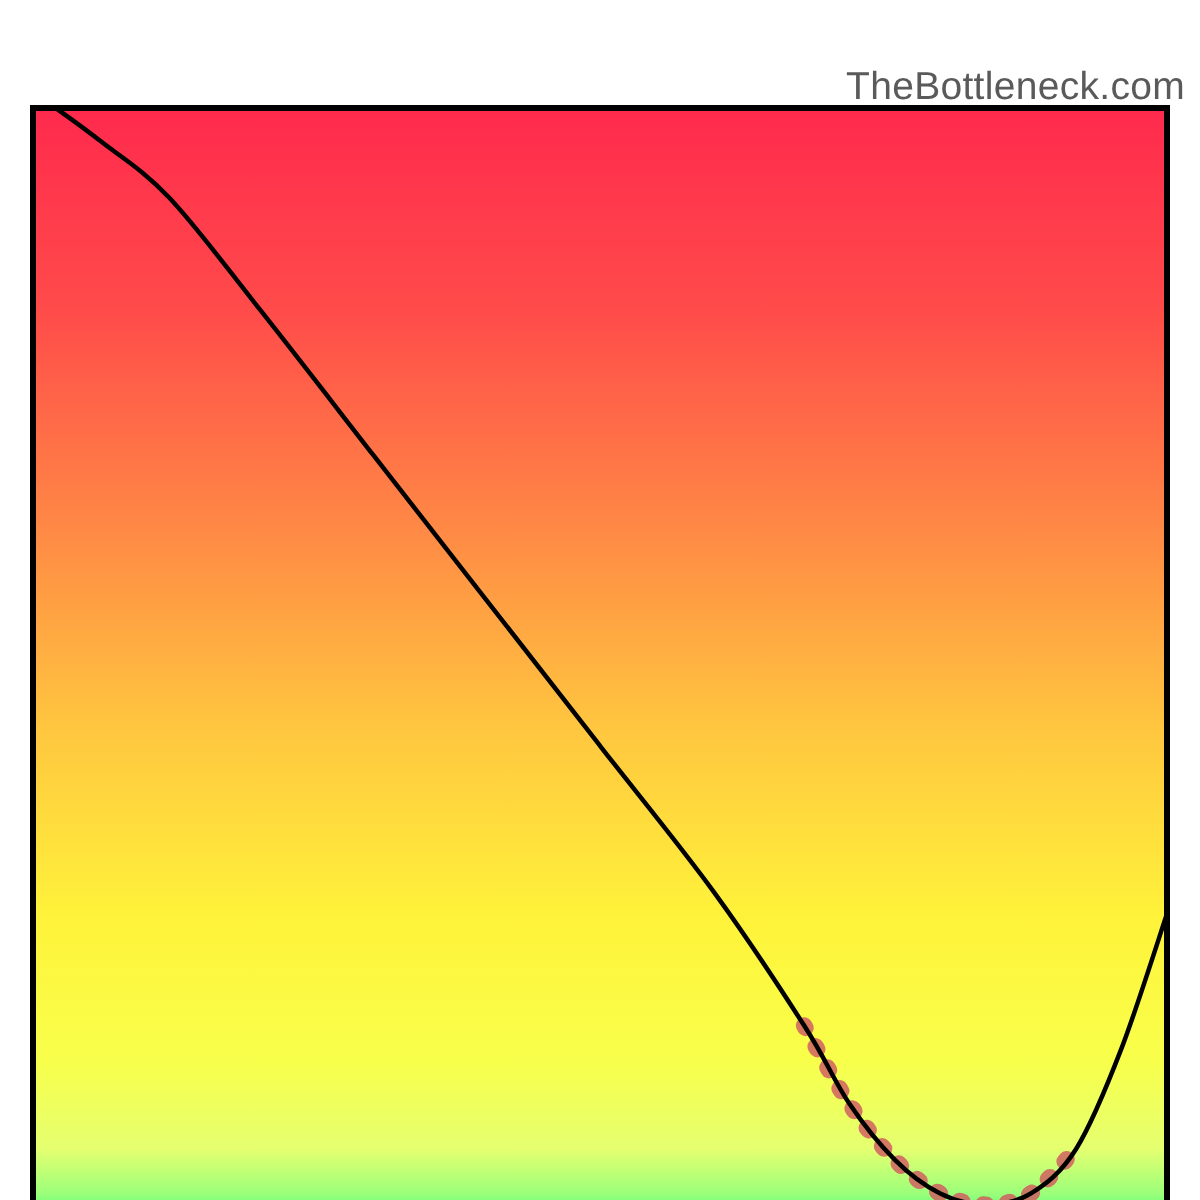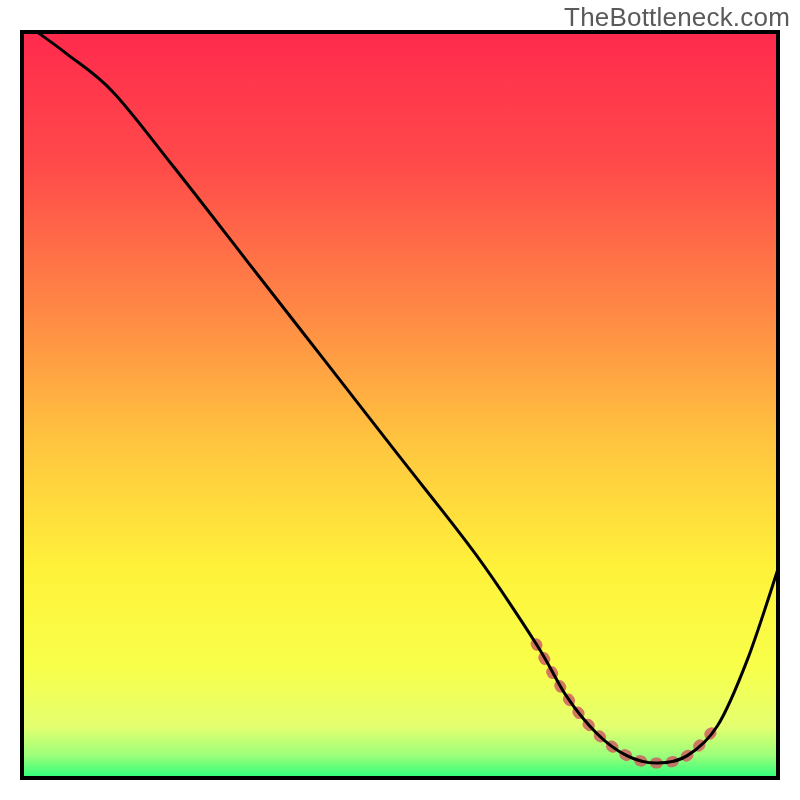--- a/index.html
+++ b/index.html
@@ -7,20 +7,21 @@
     padding: 0;
     width: 800px;
     height: 800px;
     background: #ffffff;
     font-family: Arial, Helvetica, sans-serif;
   }
   .wrap {
     position: relative;
     width: 800px;
     height: 624px;
+    margin-top: 40px;
   }
   .watermark {
     position: absolute;
     top: 2px;
     right: 10px;
     font-size: 26px;
     font-weight: 400;
     color: #5a5a5a;
     letter-spacing: 0.2px;
     z-index: 5;

